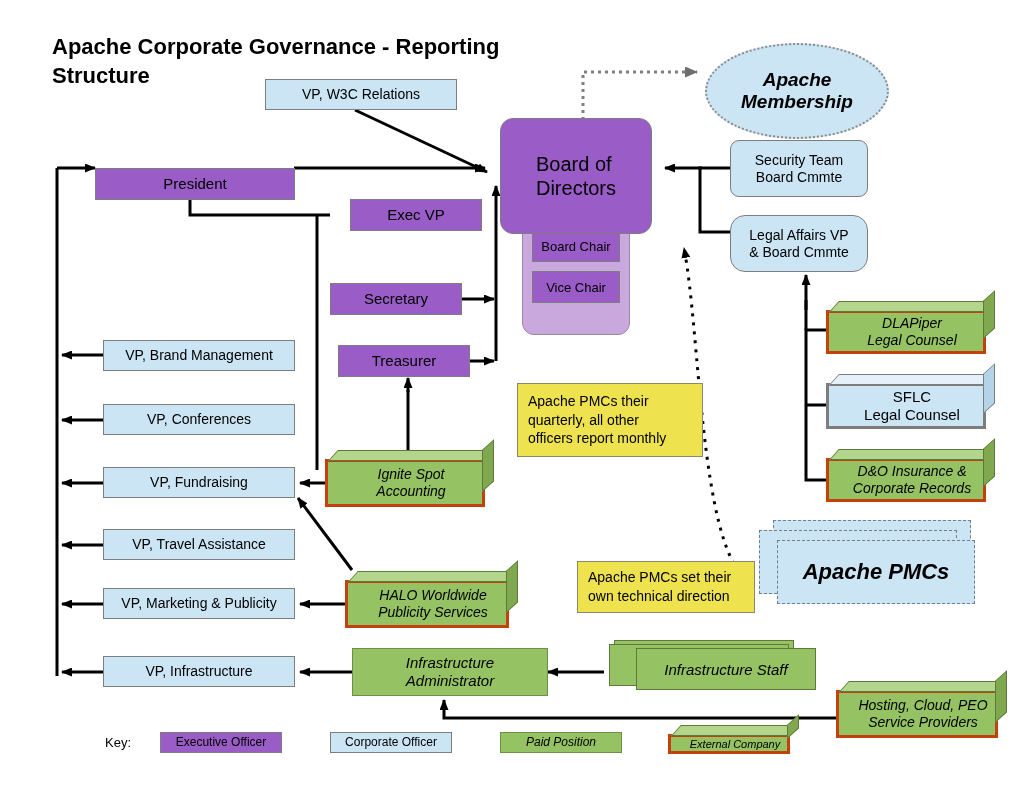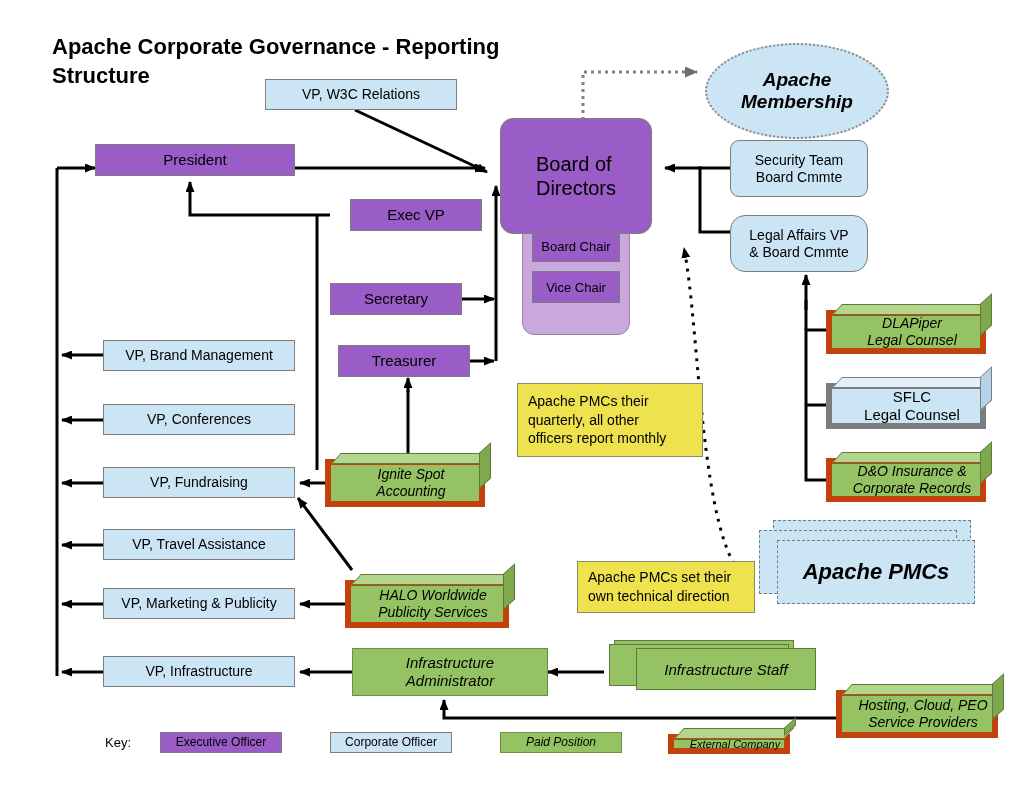--- a/index.html
+++ b/index.html
@@ -43,21 +43,21 @@
     border: 1px solid #7d7d7d;
   }
   .paid {
     background: #95c262;
     border: 1px solid #6f8f46;
     font-style: italic;
   }
   
   .box3d {
     background: #95c262;
-    border: 6px solid #c2410c;
+    border: 3px solid #c2410c;
     font-style: italic;
     padding-left: 12px;
   }
   .box3d::before {
     content: "";
     position: absolute;
     left: 0; top: 0;
     width: 100%;
     height: 100%;
     box-sizing: border-box;
@@ -281,21 +281,21 @@
       <span>Vice Chair</span>
     </div>
     <div class="board-main" style="z-index:8;">
       <div>
         <div>Board of</div>
         <div>Directors</div>
       </div>
     </div>
   </div>
 
-  <div class="node exec" style="left:95px; top:144px; width:200px; height:32px; font-size:15px;">
+  <div class="node exec" style="left:95px; top:168px; width:200px; height:32px; font-size:15px;">
     <span>President</span>
   </div>
 
   <div class="node exec" style="left:330px; top:199px; width:132px; height:32px; font-size:15px;margin-left:20px;">
     <span>Exec VP</span>
   </div>
 
   <div class="node exec" style="left:330px; top:283px; width:132px; height:32px; font-size:15px;">
     <span>Secretary</span>
   </div>

